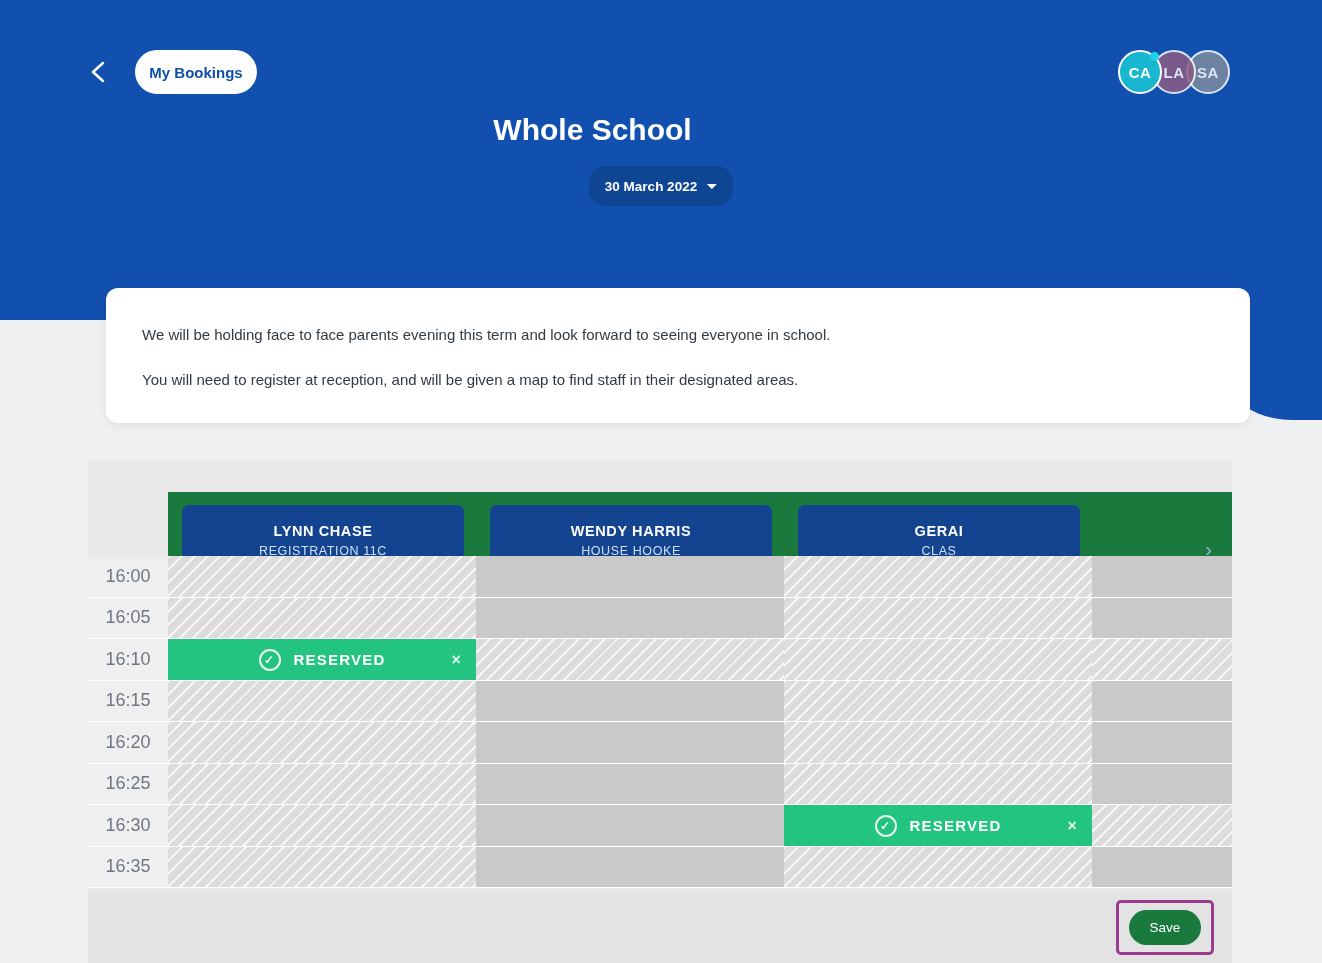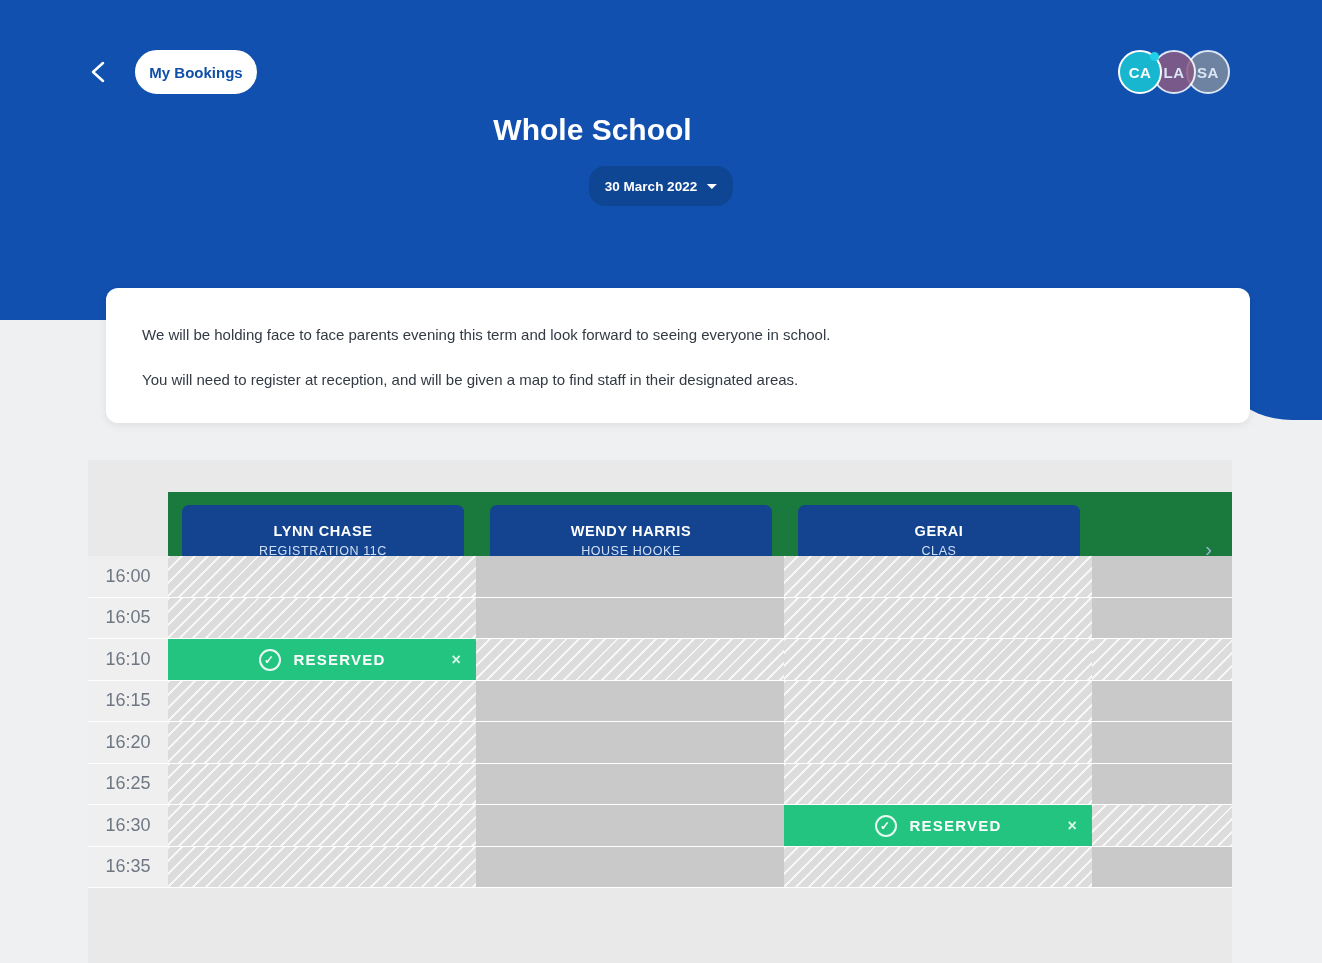--- a/index.html
+++ b/index.html
@@ -418,14 +418,19 @@
           <span>RESERVED</span>
           <span class="closex">×</span>
         </div>
         <div class="reserved" style="left: 616px; top: 249px; width: 308px;">
           <span class="check">✓</span>
           <span>RESERVED</span>
           <span class="closex">×</span>
         </div>
       </div>
 
+    <div class="footer-bar">
+      <div class="save-highlight">
+        <button class="save-btn">Save</button>
+      </div>
+    </div>
   </div>
 </div>
 
 </body></html>

